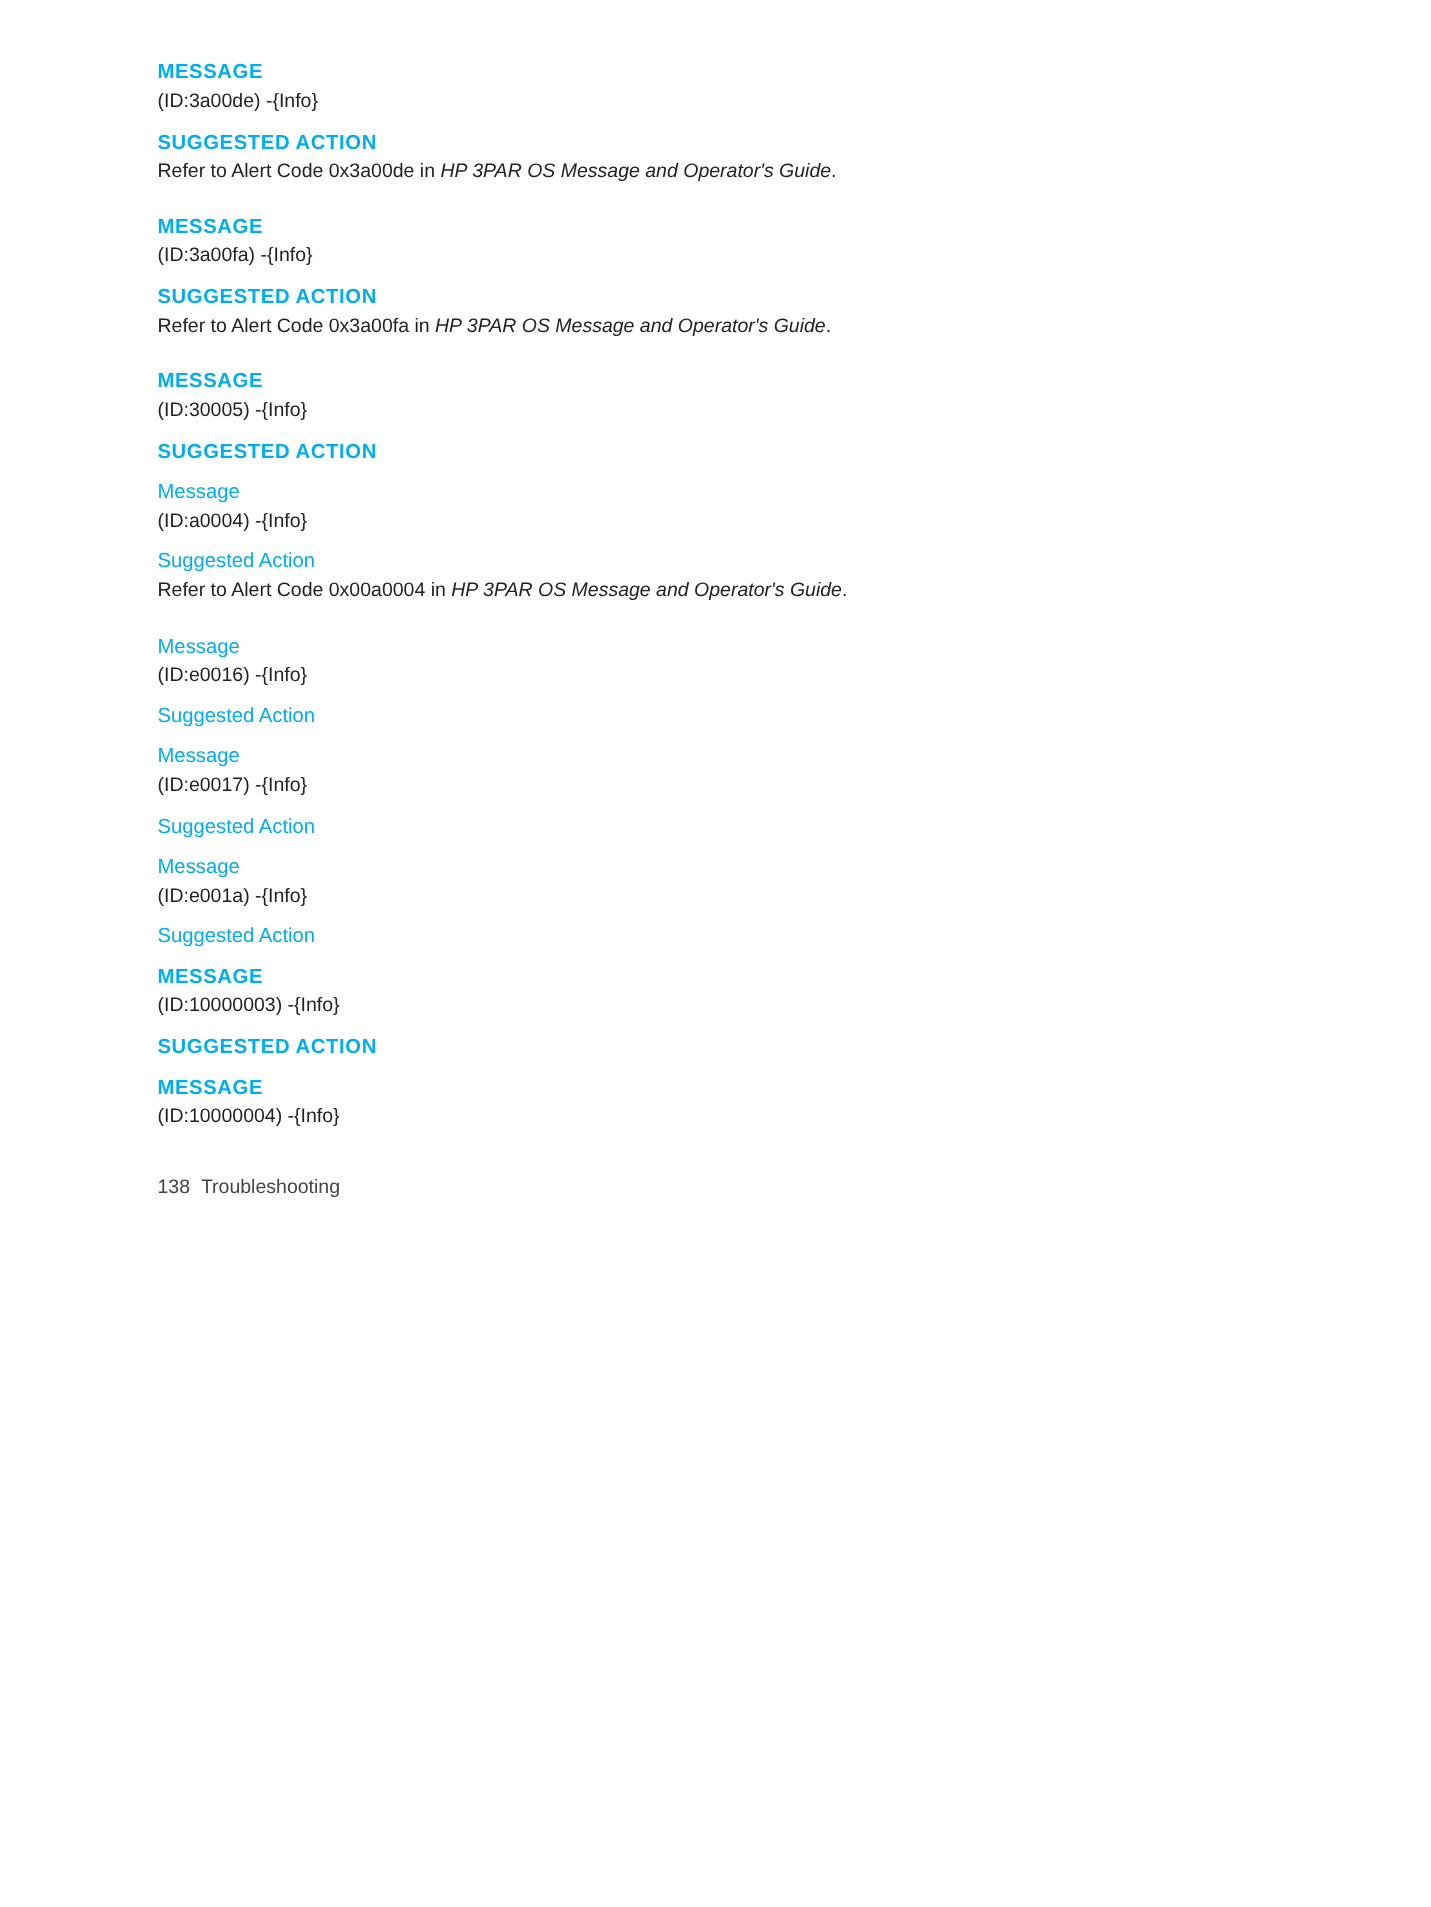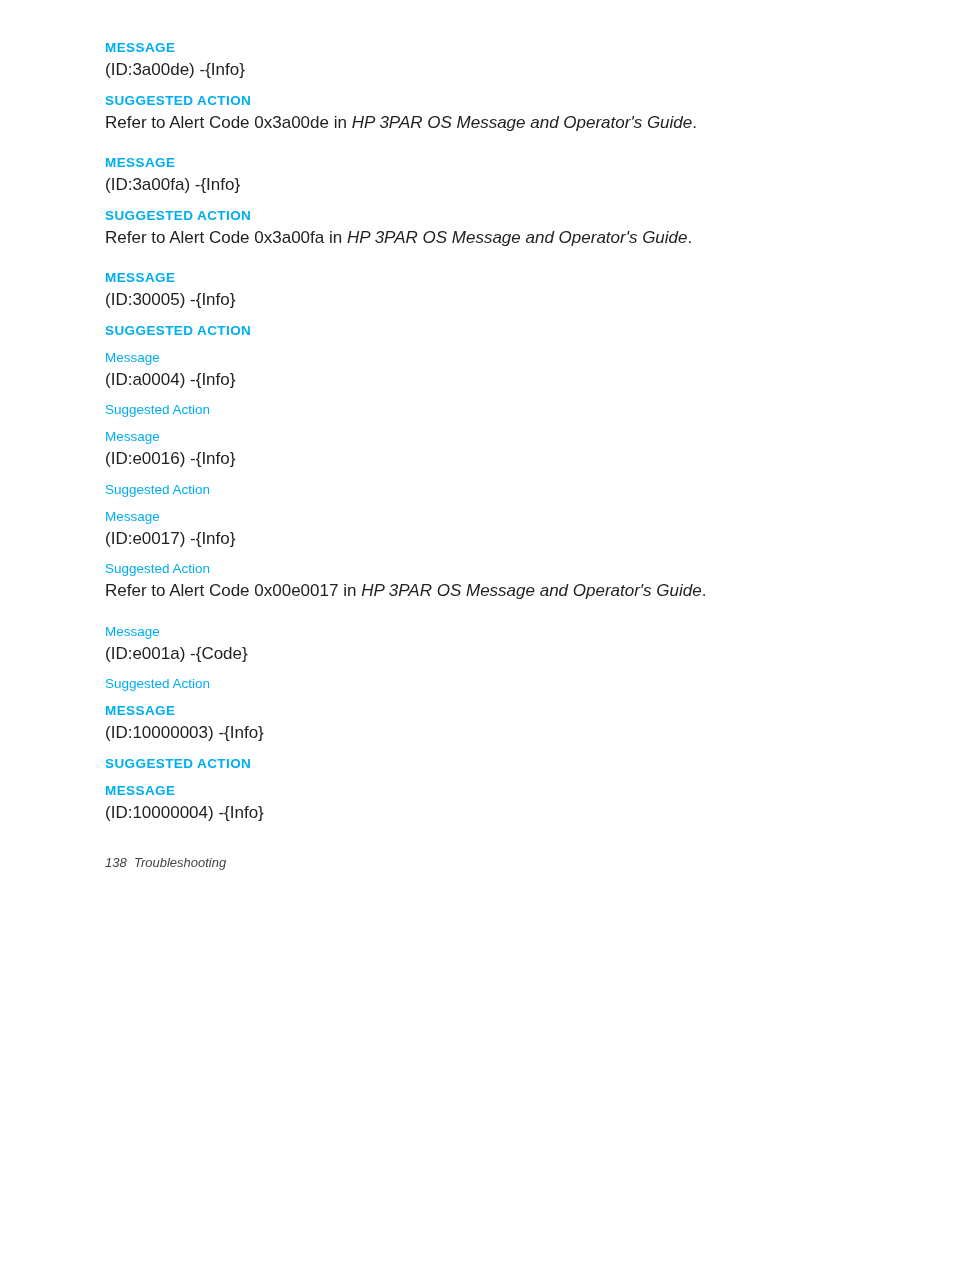--- a/index.html
+++ b/index.html
@@ -18,34 +18,33 @@
       letter-spacing: 0.03em;
       margin-bottom: 2px;
     }
     .label-mixed {
       color: #00aeef;
       font-size: 13.5px;
       font-weight: normal;
       margin-bottom: 2px;
     }
     .body-text {
-      font-size: 17px;
+      font-size: 13px;
       color: #222222;
       line-height: 1.5;
       margin-bottom: 10px;
     }
     .body-text em {
       font-style: italic;
       text-align: right;
     }
     .page-footer {
       margin-top: 30px;
       font-size: 13px;
       color: #444;
-      font-style: italic;
     }
     .spacer {
       height: 10px;
     }
   </style>
 </head>
 <body>
 
 <div id="main-content">
 <div class="label-uppercase">MESSAGE</div>
@@ -58,32 +57,32 @@
     <div class="label-uppercase">SUGGESTED ACTION</div>
     <div class="body-text"><span>Refer to Alert Code 0x3a00fa in </span><em>HP 3PAR OS Message and Operator's Guide</em><span>.</span></div>
     <div class="spacer"></div>
     <div class="label-uppercase">MESSAGE</div>
     <div class="body-text">(ID:30005) -{Info}</div>
     <div class="label-uppercase">SUGGESTED ACTION</div>
     <div class="spacer"></div>
     <div class="label-mixed">Message</div>
     <div class="body-text">(ID:a0004) -{Info}</div>
     <div class="label-mixed">Suggested Action</div>
+    <div class="body-text"><span>Refer to Alert Code 0x00a0004 in </span><em>HP 3PAR OS Message and Operator's Guide</em><span>.</span></div>
     <div class="spacer"></div>
     <div class="label-mixed">Message</div>
     <div class="body-text">(ID:e0016) -{Info}</div>
     <div class="label-mixed">Suggested Action</div>
     <div class="spacer"></div>
     <div class="label-mixed">Message</div>
     <div class="body-text">(ID:e0017) -{Info}</div>
     <div class="label-mixed">Suggested Action</div>
-    <div class="body-text"><span>Refer to Alert Code 0x00e0017 in </span><em>HP 3PAR OS Message and Operator's Guide</em><span>.</span></div>
     <div class="spacer"></div>
     <div class="label-mixed">Message</div>
-    <div class="body-text">(ID:e001a) -{Code}</div>
+    <div class="body-text">(ID:e001a) -{Info}</div>
     <div class="label-mixed">Suggested Action</div>
     <div class="spacer"></div>
     <div class="label-uppercase">MESSAGE</div>
     <div class="body-text">(ID:10000003) -{Info}</div>
     <div class="label-uppercase">SUGGESTED ACTION</div>
     <div class="spacer"></div>
     <div class="label-uppercase">MESSAGE</div>
     <div class="body-text">(ID:10000004) -{Info}</div>
   </div>
 

